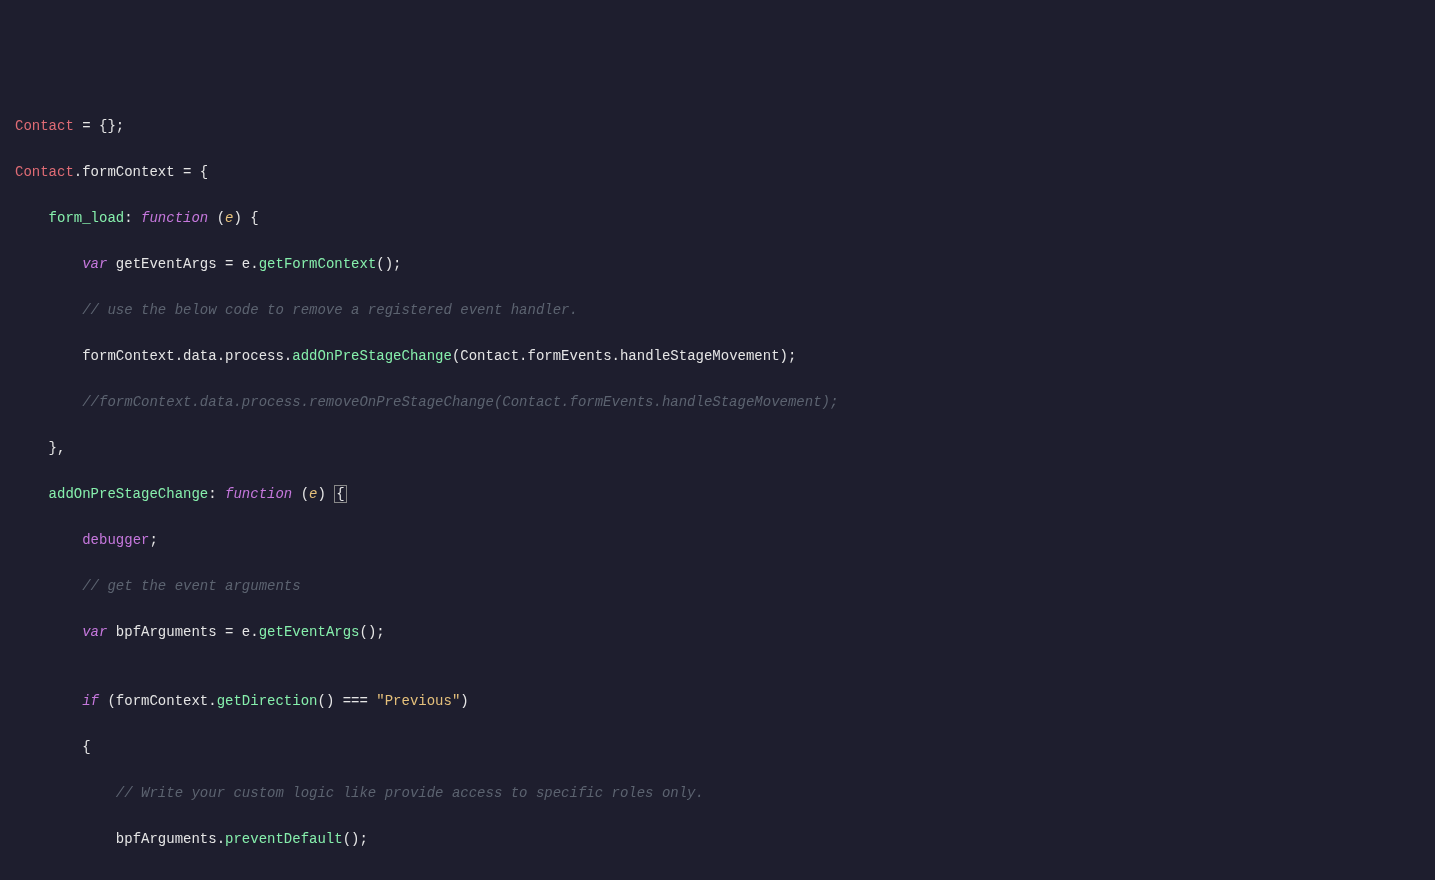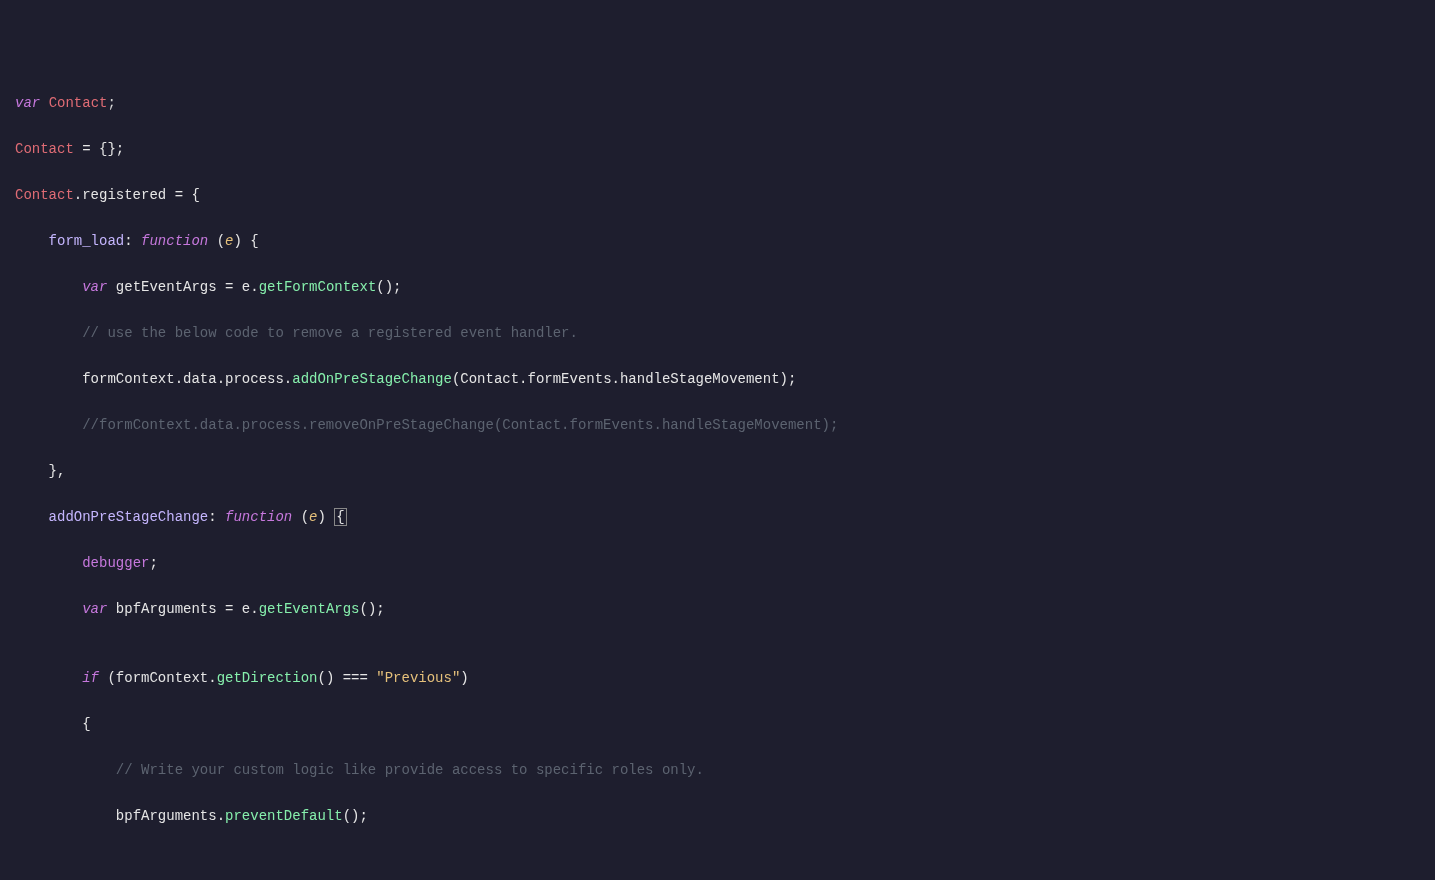--- a/index.html
+++ b/index.html
@@ -21,44 +21,45 @@
     display: block;
     padding-left: 0;
     position: relative;
   }
   .line.highlighted {
     background: #2a2a40;
   }
   .kw { color: #c678dd; font-style: italic; }
   .kw2 { color: #c678dd; text-align: right; }
   .var { color: #e06c75; }
-  .propname { color: #c4b5fd; }
+  .propname { color: #86efac; }
   .funccall { color: #86efac; }
   .str { color: #e5c07b; }
-  .cmt { color: #5c6370; }
+  .cmt { color: #5c6370; font-style: italic; }
   .punc { color: #d4d4d4; }
   .white { color: #e5e5e5; }
   .param { color: #e5c07b; font-style: italic; }
 </style>
 </head>
 <body>
 
 
 
-<div class="editor"><span class="line"><span class="kw">var</span> <span class="var">Contact</span><span class="punc">;</span></span>
+<div class="editor">
 <span class="line"><span class="var">Contact</span><span class="white"> = {};</span></span>
-<span class="line"><span class="var">Contact</span><span class="white">.registered</span><span class="white"> = {</span></span>
+<span class="line"><span class="var">Contact</span><span class="white">.formContext</span><span class="white"> = {</span></span>
 <span class="line">    <span class="propname">form_load</span><span class="white">: </span><span class="kw">function</span><span class="white"> (</span><span class="param">e</span><span class="white">) {</span></span>
 <span class="line">        <span class="kw">var</span><span class="white"> getEventArgs = e.</span><span class="funccall">getFormContext</span><span class="white">();</span></span>
 <span class="line">        <span class="cmt">// use the below code to remove a registered event handler.</span></span>
 <span class="line">        <span class="white">formContext.data.process.</span><span class="funccall">addOnPreStageChange</span><span class="white">(Contact.formEvents.handleStageMovement);</span></span>
 <span class="line">        <span class="cmt">//formContext.data.process.removeOnPreStageChange(Contact.formEvents.handleStageMovement);</span></span>
 <span class="line">    <span class="white">},</span></span>
 <span class="line">    <span class="propname">addOnPreStageChange</span><span class="white">: </span><span class="kw">function</span><span class="white"> (</span><span class="param">e</span><span class="white">) </span><span style="border:1px solid #888; padding:0 1px;" class="white">{</span></span>
 <span class="line">        <span class="kw2">debugger</span><span class="white">;</span></span>
+<span class="line">        <span class="cmt">// get the event arguments</span></span>
 <span class="line">        <span class="kw">var</span><span class="white"> bpfArguments = e.</span><span class="funccall">getEventArgs</span><span class="white">();</span></span>
 <span class="line"></span>
 <span class="line">        <span class="kw">if</span><span class="white"> (formContext.</span><span class="funccall">getDirection</span><span class="white">() === </span><span class="str">"Previous"</span><span class="white">)</span></span>
 <span class="line">        <span class="white">{</span></span>
 <span class="line">            <span class="cmt">// Write your custom logic like provide access to specific roles only.</span></span>
 <span class="line">            <span class="white">bpfArguments.</span><span class="funccall">preventDefault</span><span class="white">();</span></span>
 
 
 
 

